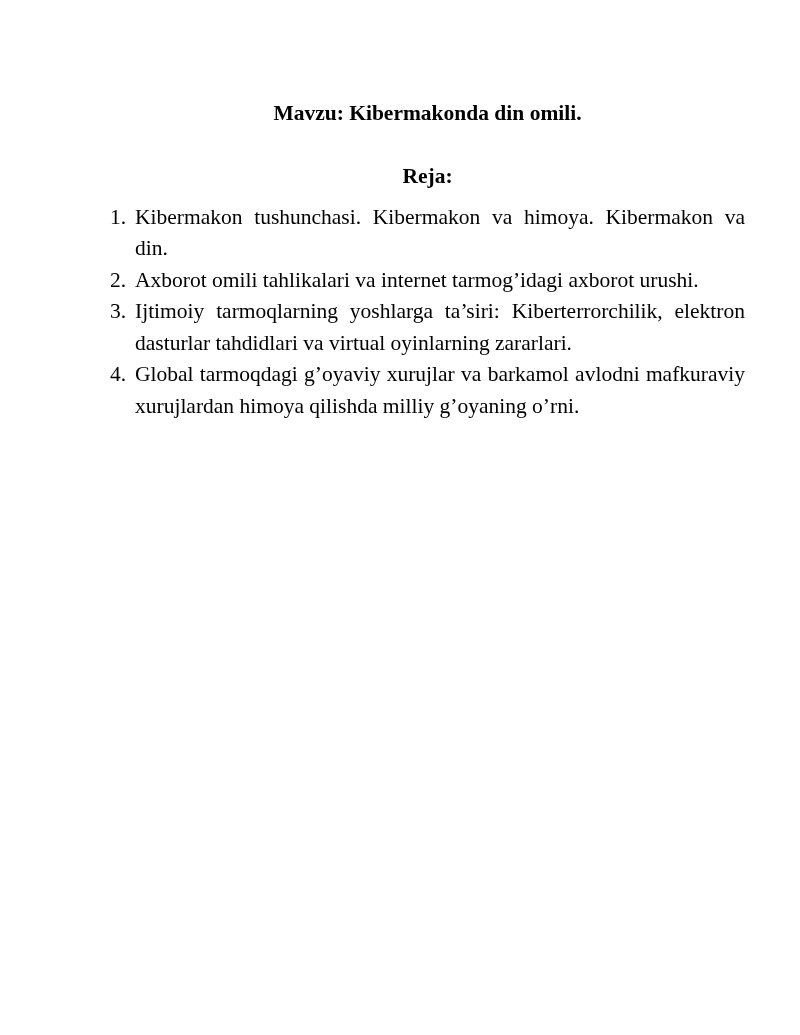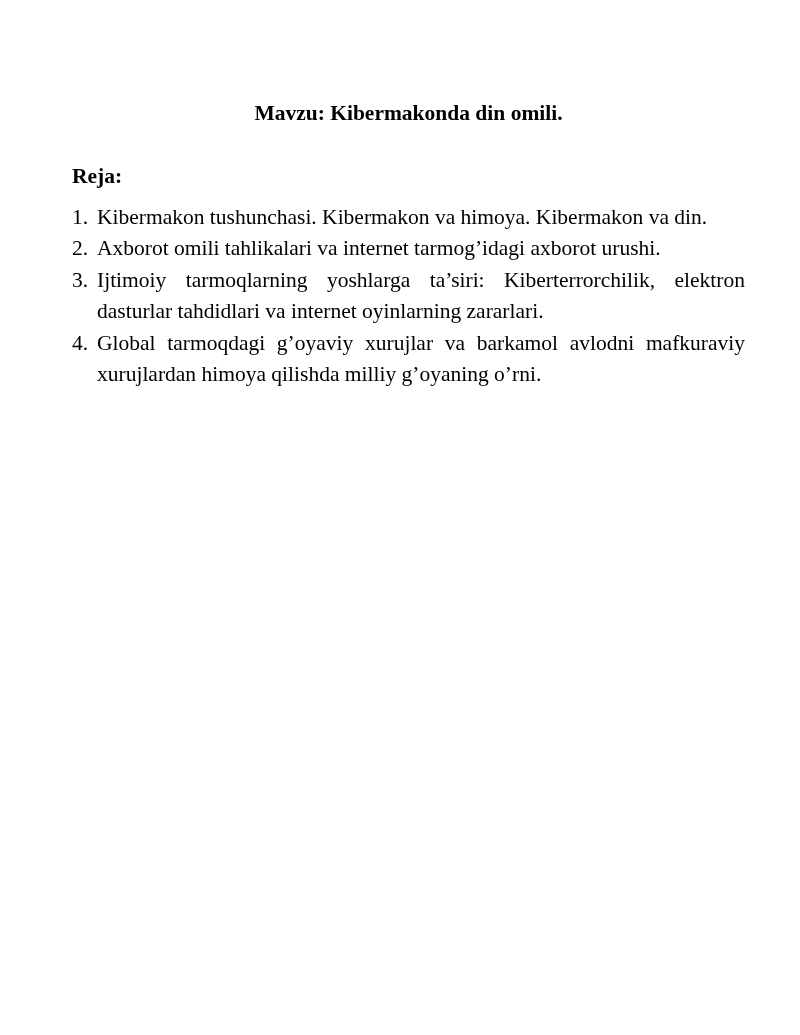--- a/index.html
+++ b/index.html
@@ -17,31 +17,31 @@
     overflow: hidden;
   }
   .page {
     width: 800px;
     height: 1035px;
     background: #ffffff;
     box-sizing: border-box;
   }
   .content {
     box-sizing: border-box;
-    padding: 98px 55px 0 72px;
+    padding: 98px 55px 0 110px;
   }
   .doc-title {
     margin: 0 0 31.5px 0;
     font-weight: bold;
     text-align: center;
   }
   .doc-heading {
     margin: 0 0 9px 0;
     font-weight: bold;
-    text-align: left;
+    text-align: center;
   }
   ol.plan-list {
     margin: 0;
     padding: 0;
     list-style: none;
   }
   ol.plan-list li {
     display: flex;
     align-items: flex-start;
   }
@@ -69,21 +69,21 @@
       <li>
         <span class="li-num">1.</span>
         <span class="li-text">Kibermakon tushunchasi. Kibermakon va himoya. Kibermakon va din.</span>
       </li>
       <li>
         <span class="li-num">2.</span>
         <span class="li-text">Axborot omili tahlikalari va  internet tarmog’idagi axborot urushi.</span>
       </li>
       <li>
         <span class="li-num">3.</span>
-        <span class="li-text">Ijtimoiy tarmoqlarning yoshlarga ta’siri: Kiberterrorchilik, elektron dasturlar tahdidlari va internet oyinlarning zararlari.</span>
+        <span class="li-text">Ijtimoiy tarmoqlarning yoshlarga ta’siri: Kiberterrorchilik, elektron dasturlar tahdidlari va virtual oyinlarning zararlari.</span>
       </li>
       <li>
         <span class="li-num">4.</span>
         <span class="li-text">Global tarmoqdagi g’oyaviy xurujlar va barkamol avlodni mafkuraviy xurujlardan himoya qilishda milliy g’oyaning o’rni.</span>
       </li>
     </ol>
 
   </div>
 </div>
 

